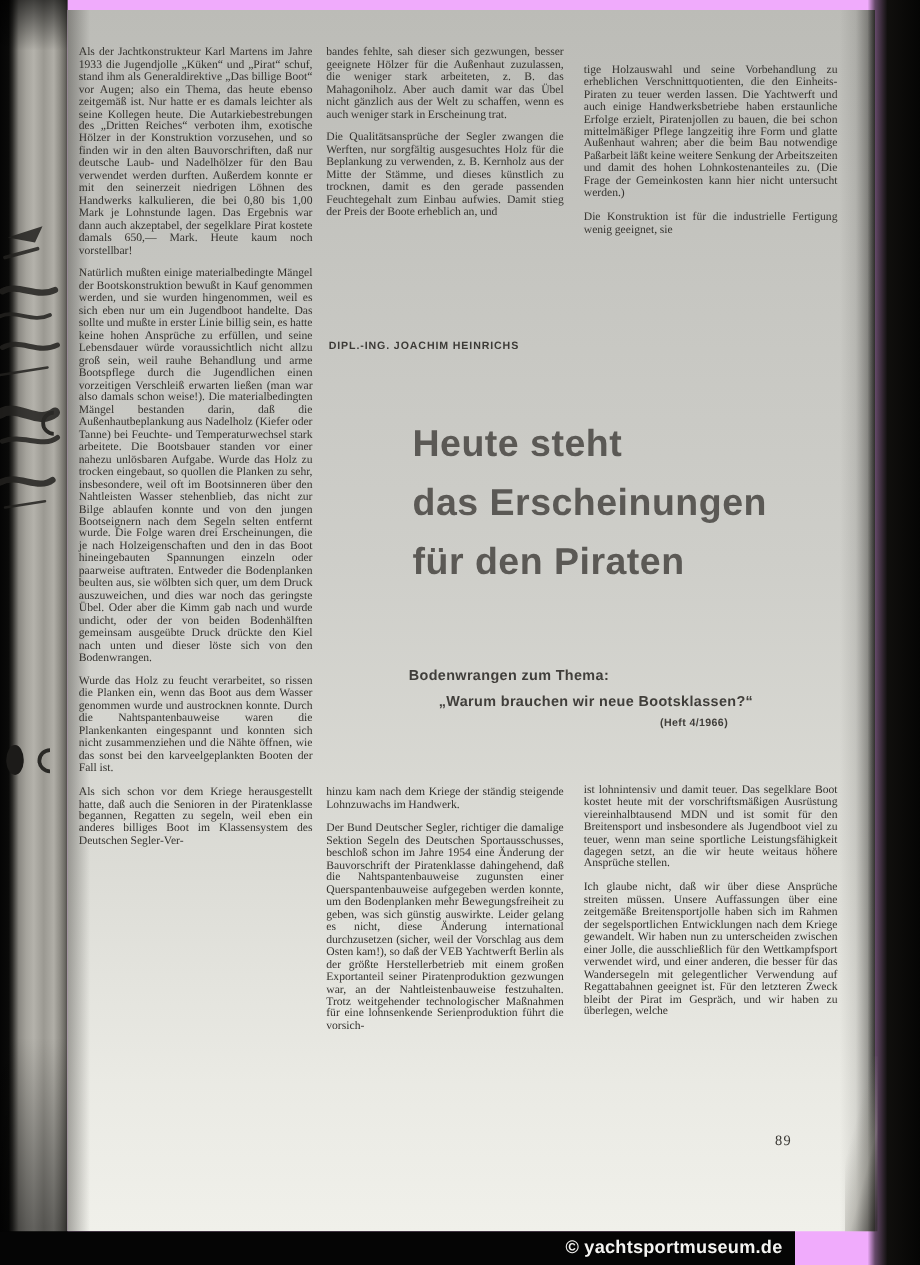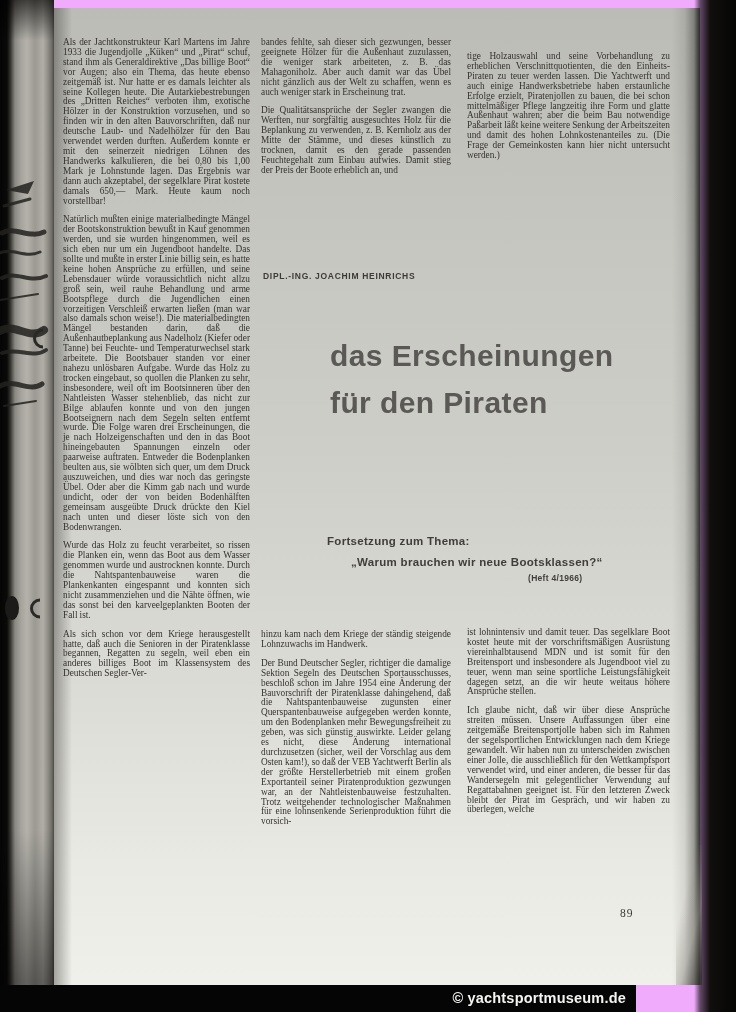--- a/index.html
+++ b/index.html
@@ -102,30 +102,32 @@
         <p>Als sich schon vor dem Kriege herausgestellt hatte, daß auch die Senioren in der Piratenklasse begannen, Regatten zu segeln, weil eben ein anderes billiges Boot im Klassensystem des Deutschen Segler-Ver-</p>
       </div>
 
     <div class="col col2-top">
         <p>bandes fehlte, sah dieser sich gezwungen, besser geeignete Hölzer für die Außenhaut zuzulassen, die weniger stark arbeiteten, z. B. das Mahagoniholz. Aber auch damit war das Übel nicht gänzlich aus der Welt zu schaffen, wenn es auch weniger stark in Erscheinung trat.</p>
         <p>Die Qualitätsansprüche der Segler zwangen die Werften, nur sorgfältig ausgesuchtes Holz für die Beplankung zu verwenden, z. B. Kernholz aus der Mitte der Stämme, und dieses künstlich zu trocknen, damit es den gerade passenden Feuchtegehalt zum Einbau aufwies. Damit stieg der Preis der Boote erheblich an, und</p>
       </div>
 
     <div class="col col3-top">
         <p>tige Holzauswahl und seine Vorbehandlung zu erheblichen Verschnittquotienten, die den Einheits-Piraten zu teuer werden lassen. Die Yachtwerft und auch einige Handwerksbetriebe haben erstaunliche Erfolge erzielt, Piratenjollen zu bauen, die bei schon mittelmäßiger Pflege langzeitig ihre Form und glatte Außenhaut wahren; aber die beim Bau notwendige Paßarbeit läßt keine weitere Senkung der Arbeitszeiten und damit des hohen Lohnkostenanteiles zu. (Die Frage der Gemeinkosten kann hier nicht untersucht werden.)</p>
+        <p>Die Konstruktion ist für die industrielle Fertigung wenig geeignet, sie</p>
       </div>
 
     <div class="author">DIPL.-ING. JOACHIM HEINRICHS</div>
 
     <div class="headline">
+      <div>Heute steht</div>
       <div>das Erscheinungen</div>
       <div>für den Piraten</div>
     </div>
 
-    <div class="kicker kicker-intro">Fortsetzung zum Thema:</div>
+    <div class="kicker kicker-intro">Bodenwrangen zum Thema:</div>
     <div class="kicker kicker-question">„Warum brauchen wir neue Bootsklassen?“</div>
     <div class="kicker kicker-ref">(Heft 4/1966)</div>
 
     <div class="col col2-bottom">
         <p>hinzu kam nach dem Kriege der ständig steigende Lohnzuwachs im Handwerk.</p>
         <p>Der Bund Deutscher Segler, richtiger die damalige Sektion Segeln des Deutschen Sportausschusses, beschloß schon im Jahre 1954 eine Änderung der Bauvorschrift der Piratenklasse dahingehend, daß die Nahtspantenbauweise zugunsten einer Querspantenbauweise aufgegeben werden konnte, um den Bodenplanken mehr Bewegungsfreiheit zu geben, was sich günstig auswirkte. Leider gelang es nicht, diese Änderung international durchzusetzen (sicher, weil der Vorschlag aus dem Osten kam!), so daß der VEB Yachtwerft Berlin als der größte Herstellerbetrieb mit einem großen Exportanteil seiner Piratenproduktion gezwungen war, an der Nahtleistenbauweise festzuhalten. Trotz weitgehender technologischer Maßnahmen für eine lohnsenkende Serienproduktion führt die vorsich-</p>
       </div>
 
     <div class="col col3-bottom">
         <p>ist lohnintensiv und damit teuer. Das segelklare Boot kostet heute mit der vorschriftsmäßigen Ausrüstung viereinhalbtausend MDN und ist somit für den Breitensport und insbesondere als Jugendboot viel zu teuer, wenn man seine sportliche Leistungsfähigkeit dagegen setzt, an die wir heute weitaus höhere Ansprüche stellen.</p>

